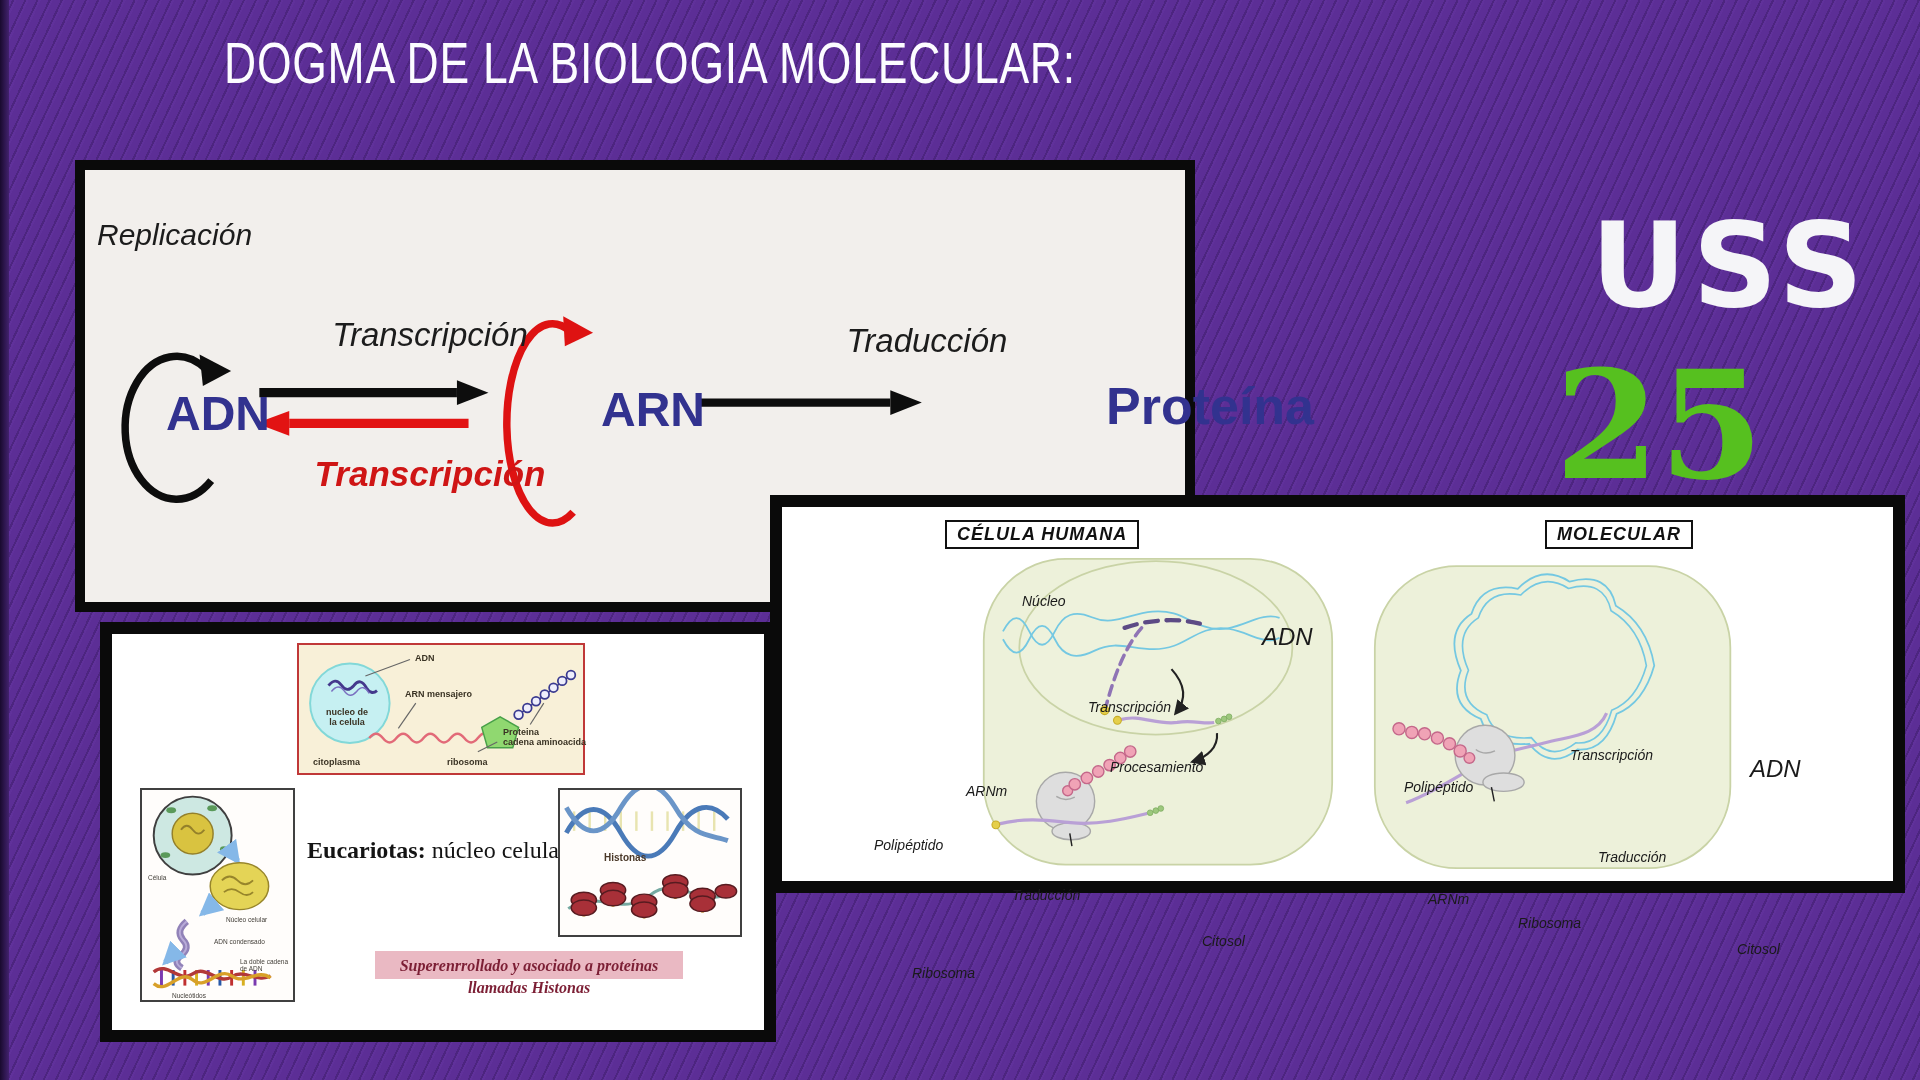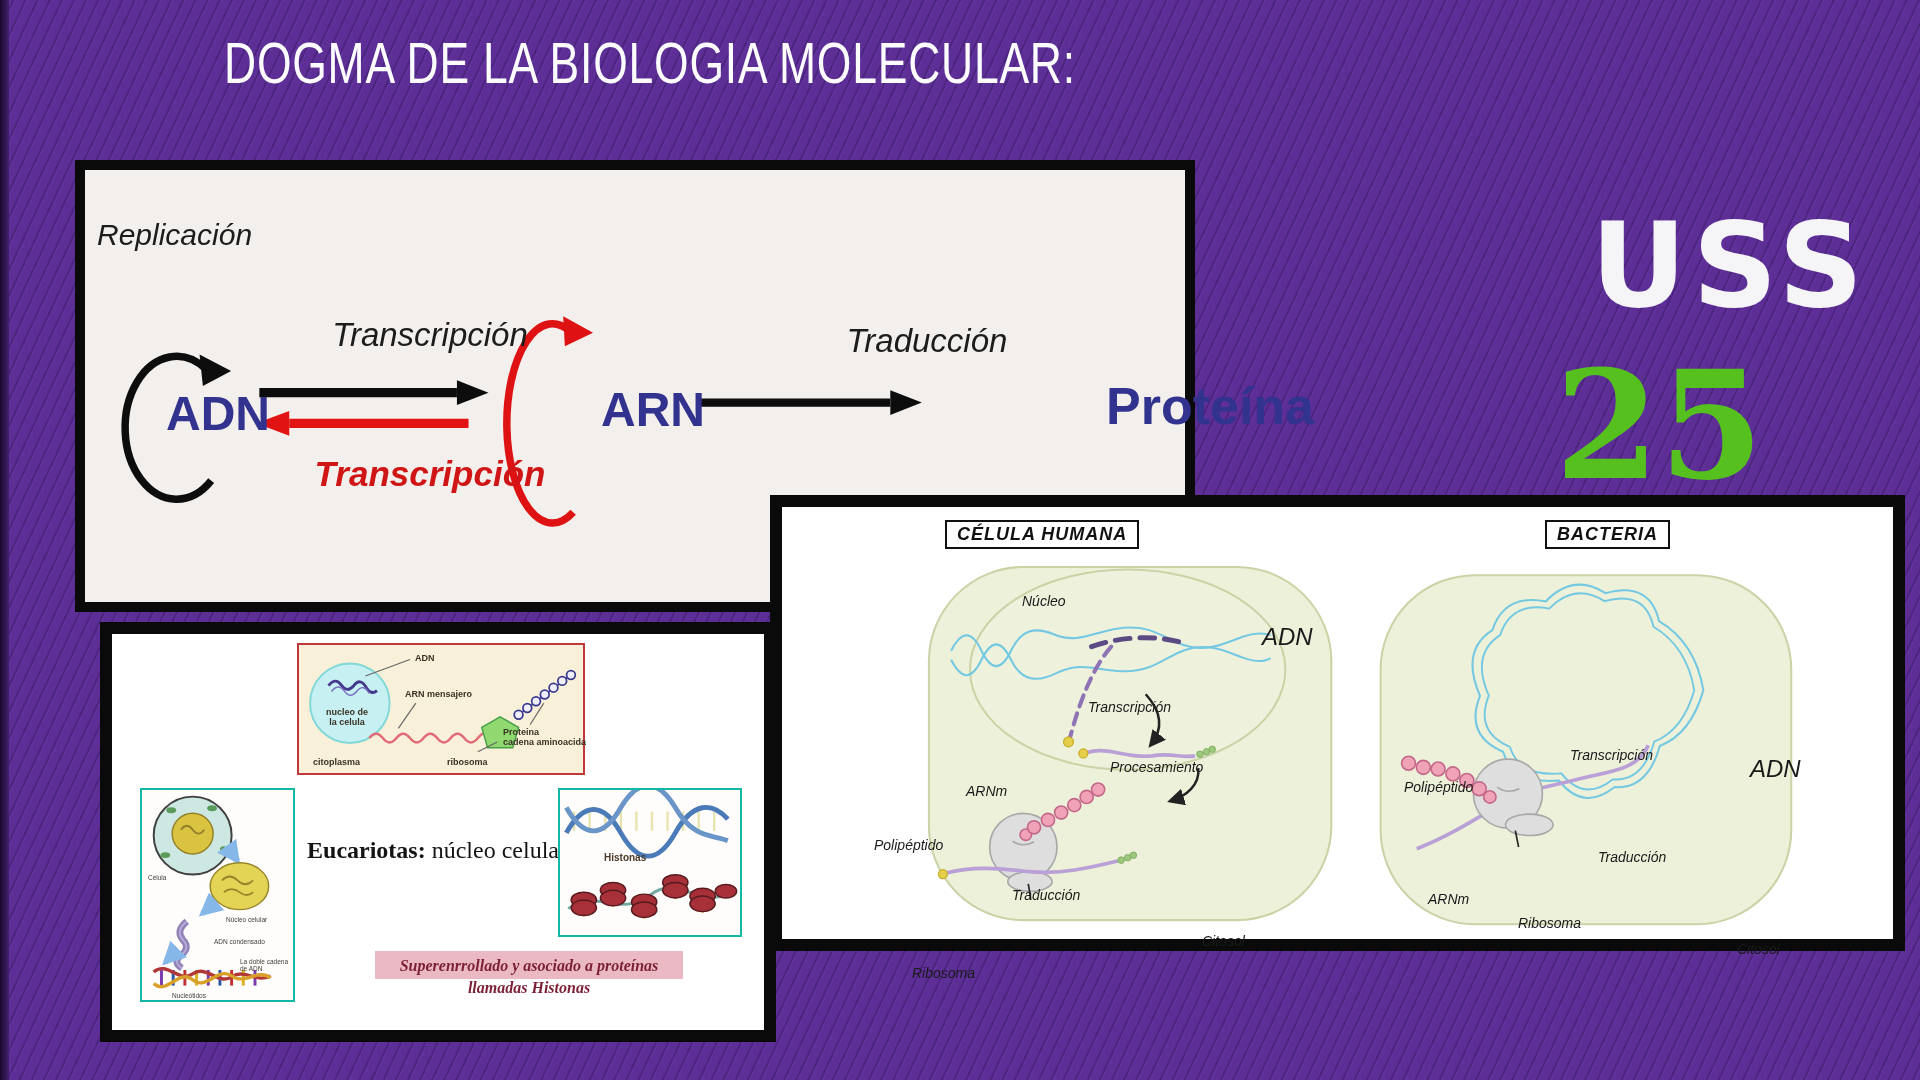--- a/index.html
+++ b/index.html
@@ -7,31 +7,31 @@
     background-color:#5c2e96;
     background-image:repeating-linear-gradient(115deg, rgba(22,6,48,.22) 0 2px, rgba(122,70,185,.12) 2px 4px, transparent 4px 11px);
     font-family:"Liberation Sans", sans-serif;}
   .edge-strip{position:absolute;left:0;top:0;bottom:0;width:9px;
     background:linear-gradient(90deg,#190a2e,#42226e);z-index:5;}
   .page-title{position:absolute;left:224px;top:30px;font-size:57px;color:#fcfcff;
     transform:scaleX(.78);transform-origin:left top;white-space:nowrap;letter-spacing:1px;z-index:2;}
   .panel{position:absolute;box-sizing:border-box;border:12px solid #0a0a0a;background:#fff;}
   #dogma-panel{left:75px;top:160px;width:1120px;height:452px;border-width:10px;background:#f2efec;z-index:1;}
   #location-panel{left:100px;top:622px;width:676px;height:420px;z-index:2;}
-  #comparison-panel{left:770px;top:495px;width:1135px;height:456px;z-index:3;}
+  #comparison-panel{left:770px;top:495px;width:1135px;height:398px;z-index:3;}
   .abs{position:absolute;}
   .svgfill{position:absolute;left:0;top:0;width:100%;height:100%;}
   
   .ital{font-style:italic;color:#1c1c1c;}
   .navy{color:#32328f;font-weight:bold;}
   .ctr{text-align:center;}
   .red-ital{font-style:italic;color:#cf1515;font-weight:600;line-height:1.25;}
   
   .mini-box{position:absolute;box-sizing:border-box;border:2px solid #c03838;background:#f8f0d8;}
-  .img-box{position:absolute;box-sizing:border-box;border:2px solid #14b8a6;background:#fffdfb;}
+  .img-box{position:absolute;box-sizing:border-box;border:2px solid #404040;background:#fffdfb;}
   .tiny{font-size:9px;font-weight:bold;color:#3a3324;line-height:1.15;}
   .micro{font-size:6.5px;color:#44403a;line-height:1.1;}
   .serif-line{font-family:Liberation Serif, serif;font-size:24px;color:#141414;line-height:1.55;}
   .serif-line b{font-weight:bold;}
   .pink-note{position:absolute;background:#eab9c3;color:#7c1f35;
     font-family:"Liberation Serif", serif;font-style:italic;font-weight:bold;
     font-size:16px;line-height:1.35;text-align:center;padding-top:4px;box-sizing:border-box;}
   
   .hand{font-style:italic;font-weight:500;color:#1a1a1a;font-size:14px;white-space:nowrap;}
   .hand-box{position:absolute;border:2px solid #111;padding:2px 10px;font-style:italic;
@@ -293,21 +293,21 @@
         <circle cx="642" cy="312" r="8.5" fill="#f0a3b6" stroke="#c4688a" stroke-width="2"></circle>
         <circle cx="660" cy="317" r="8.5" fill="#f0a3b6" stroke="#c4688a" stroke-width="2"></circle>
         <circle cx="678" cy="319" r="8.5" fill="#f0a3b6" stroke="#c4688a" stroke-width="2"></circle>
         <circle cx="696" cy="325" r="8.5" fill="#f0a3b6" stroke="#c4688a" stroke-width="2"></circle>
         <circle cx="713" cy="333" r="8.5" fill="#f0a3b6" stroke="#c4688a" stroke-width="2"></circle>
         <circle cx="728" cy="343" r="8.5" fill="#f0a3b6" stroke="#c4688a" stroke-width="2"></circle>
       </g>
     </svg>
 
     <div class="hand-box" style="left:163px;top:13px;">CÉLULA HUMANA</div>
-    <div class="hand-box" style="left:763px;top:13px;">BACTERIA</div>
+    <div class="hand-box" style="left:763px;top:13px;">MOLECULAR</div>
 
     <div class="abs hand" style="left:240px;top:86px;">Núcleo</div>
     <div class="abs hand" style="left:480px;top:116px;font-size:24px;">ADN</div>
     <div class="abs hand" style="left:306px;top:192px;">Transcripción</div>
     <div class="abs hand" style="left:328px;top:252px;">Procesamiento</div>
     <div class="abs hand" style="left:184px;top:276px;">ARNm</div>
     <div class="abs hand" style="left:92px;top:330px;">Polipéptido</div>
     <div class="abs hand" style="left:230px;top:380px;">Traducción</div>
     <div class="abs hand" style="left:130px;top:458px;">Ribosoma</div>
     <div class="abs hand" style="left:420px;top:426px;">Citosol</div>

